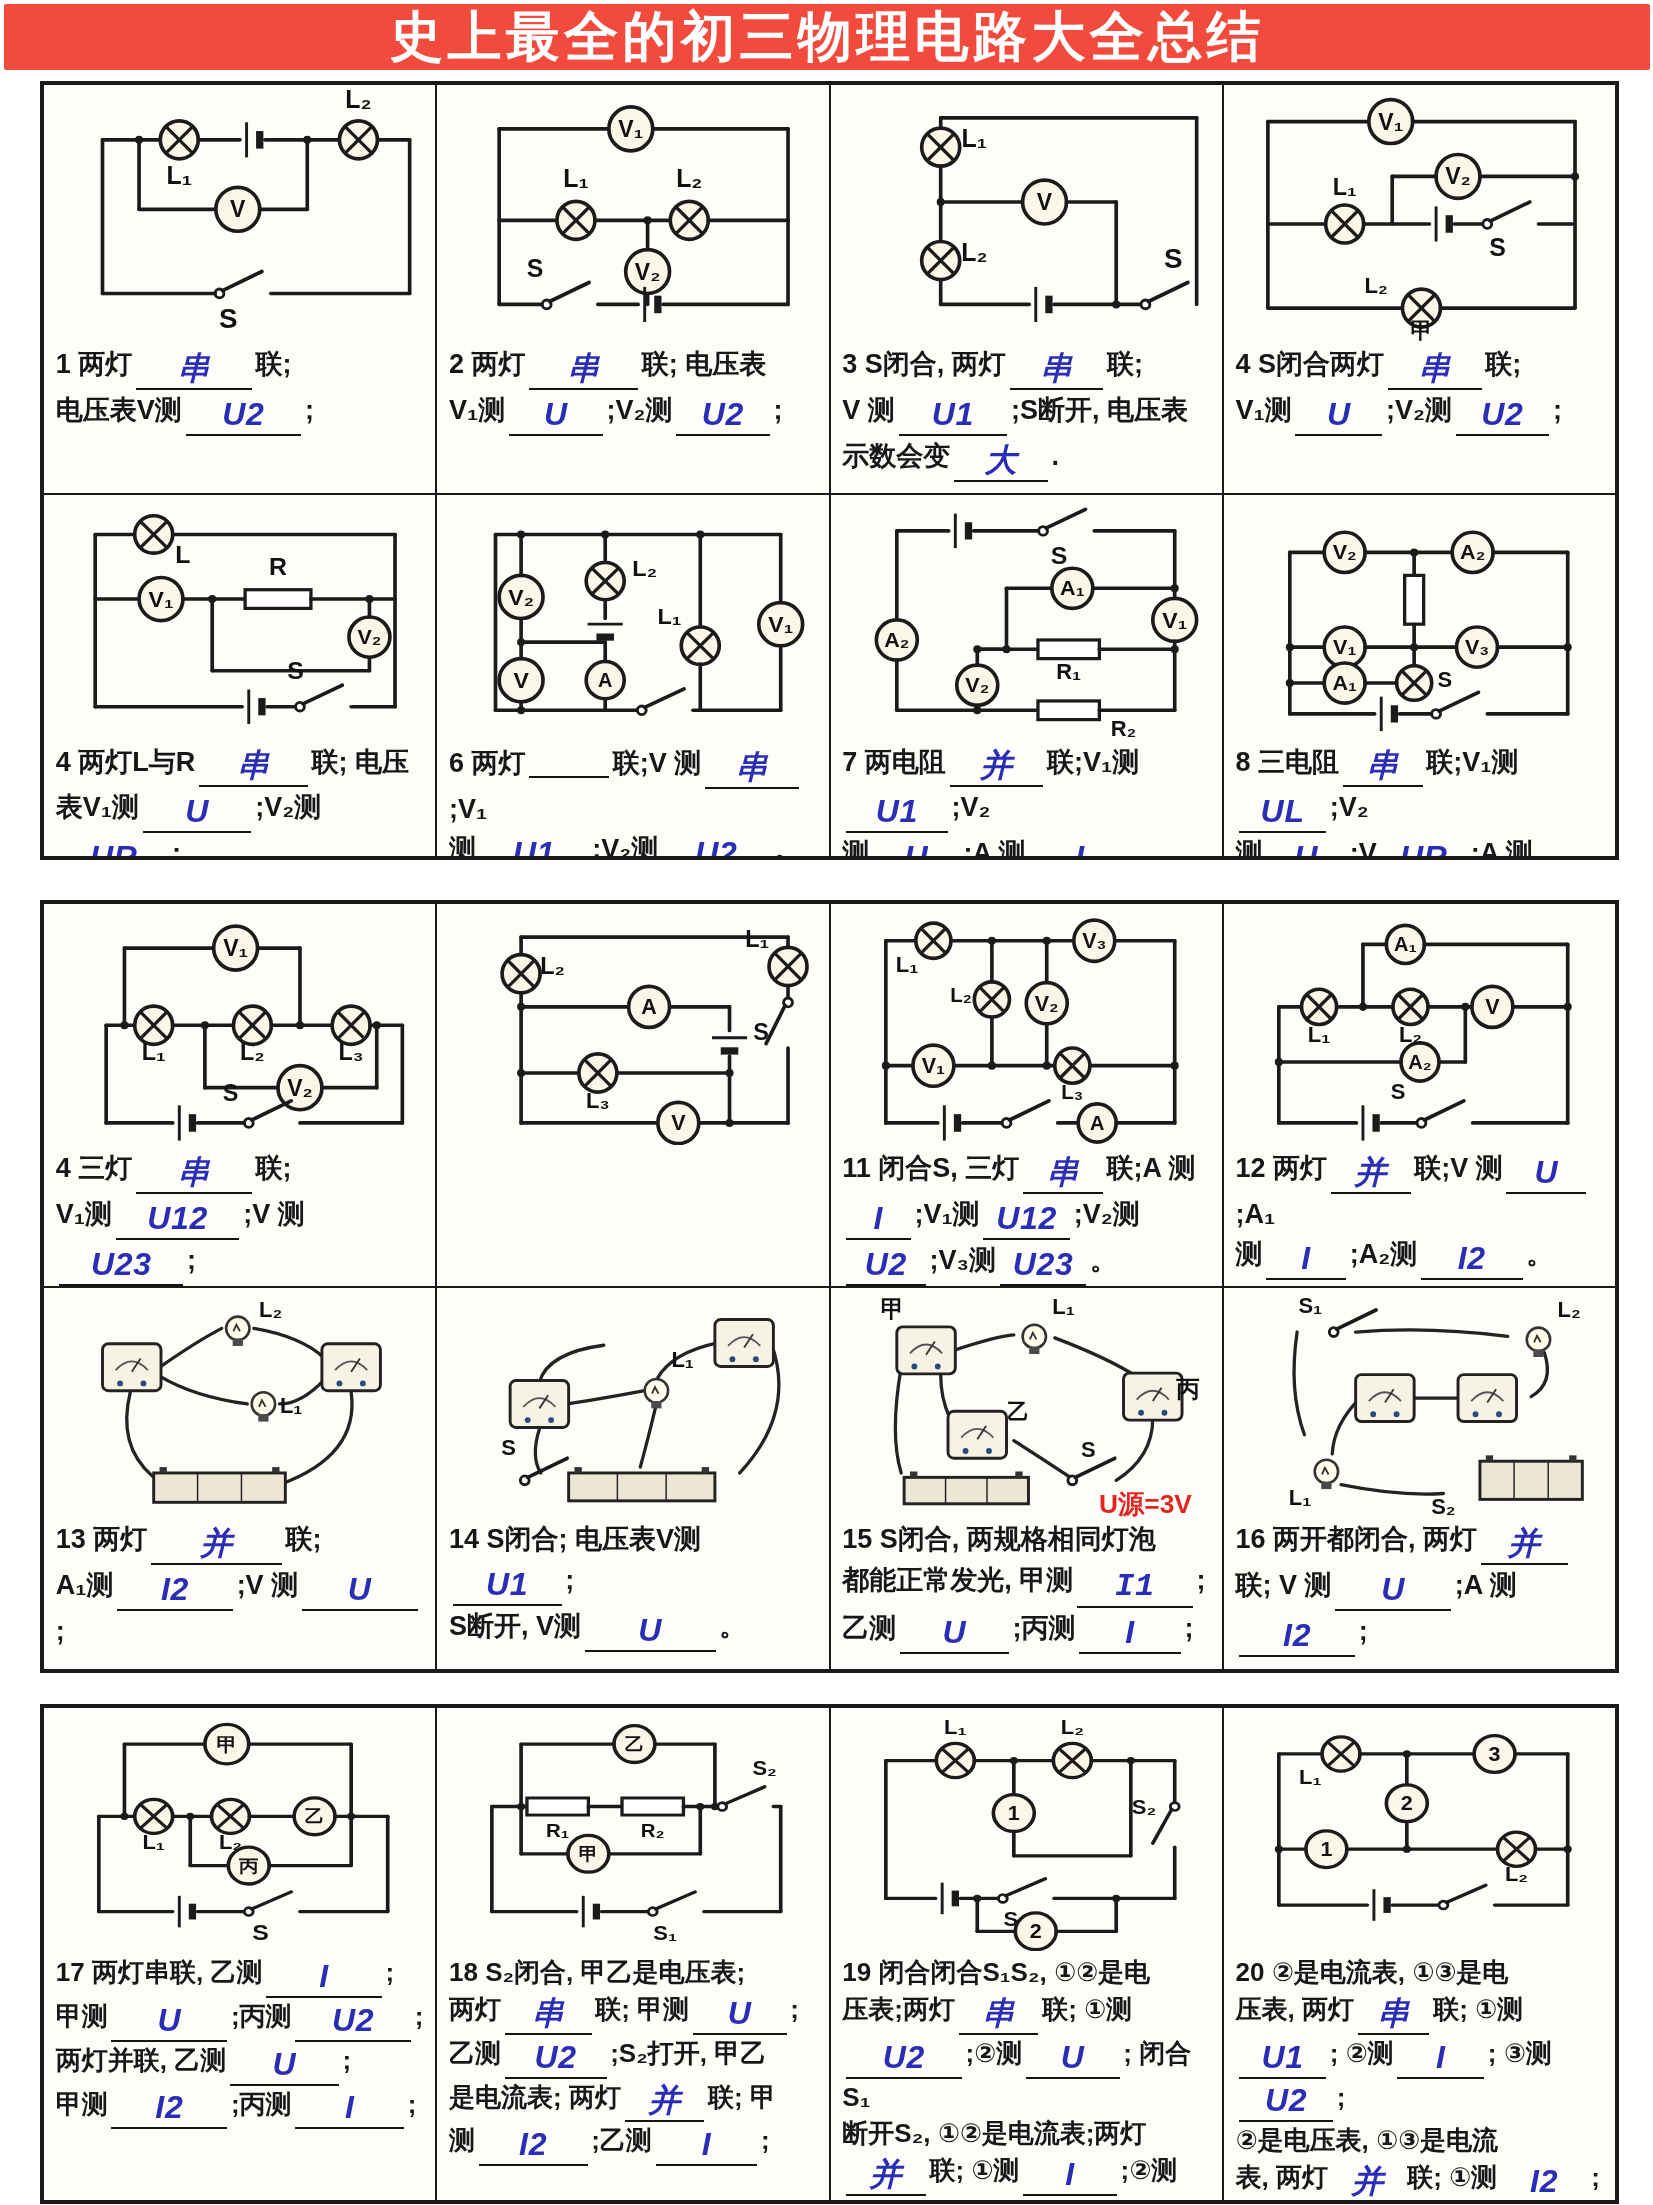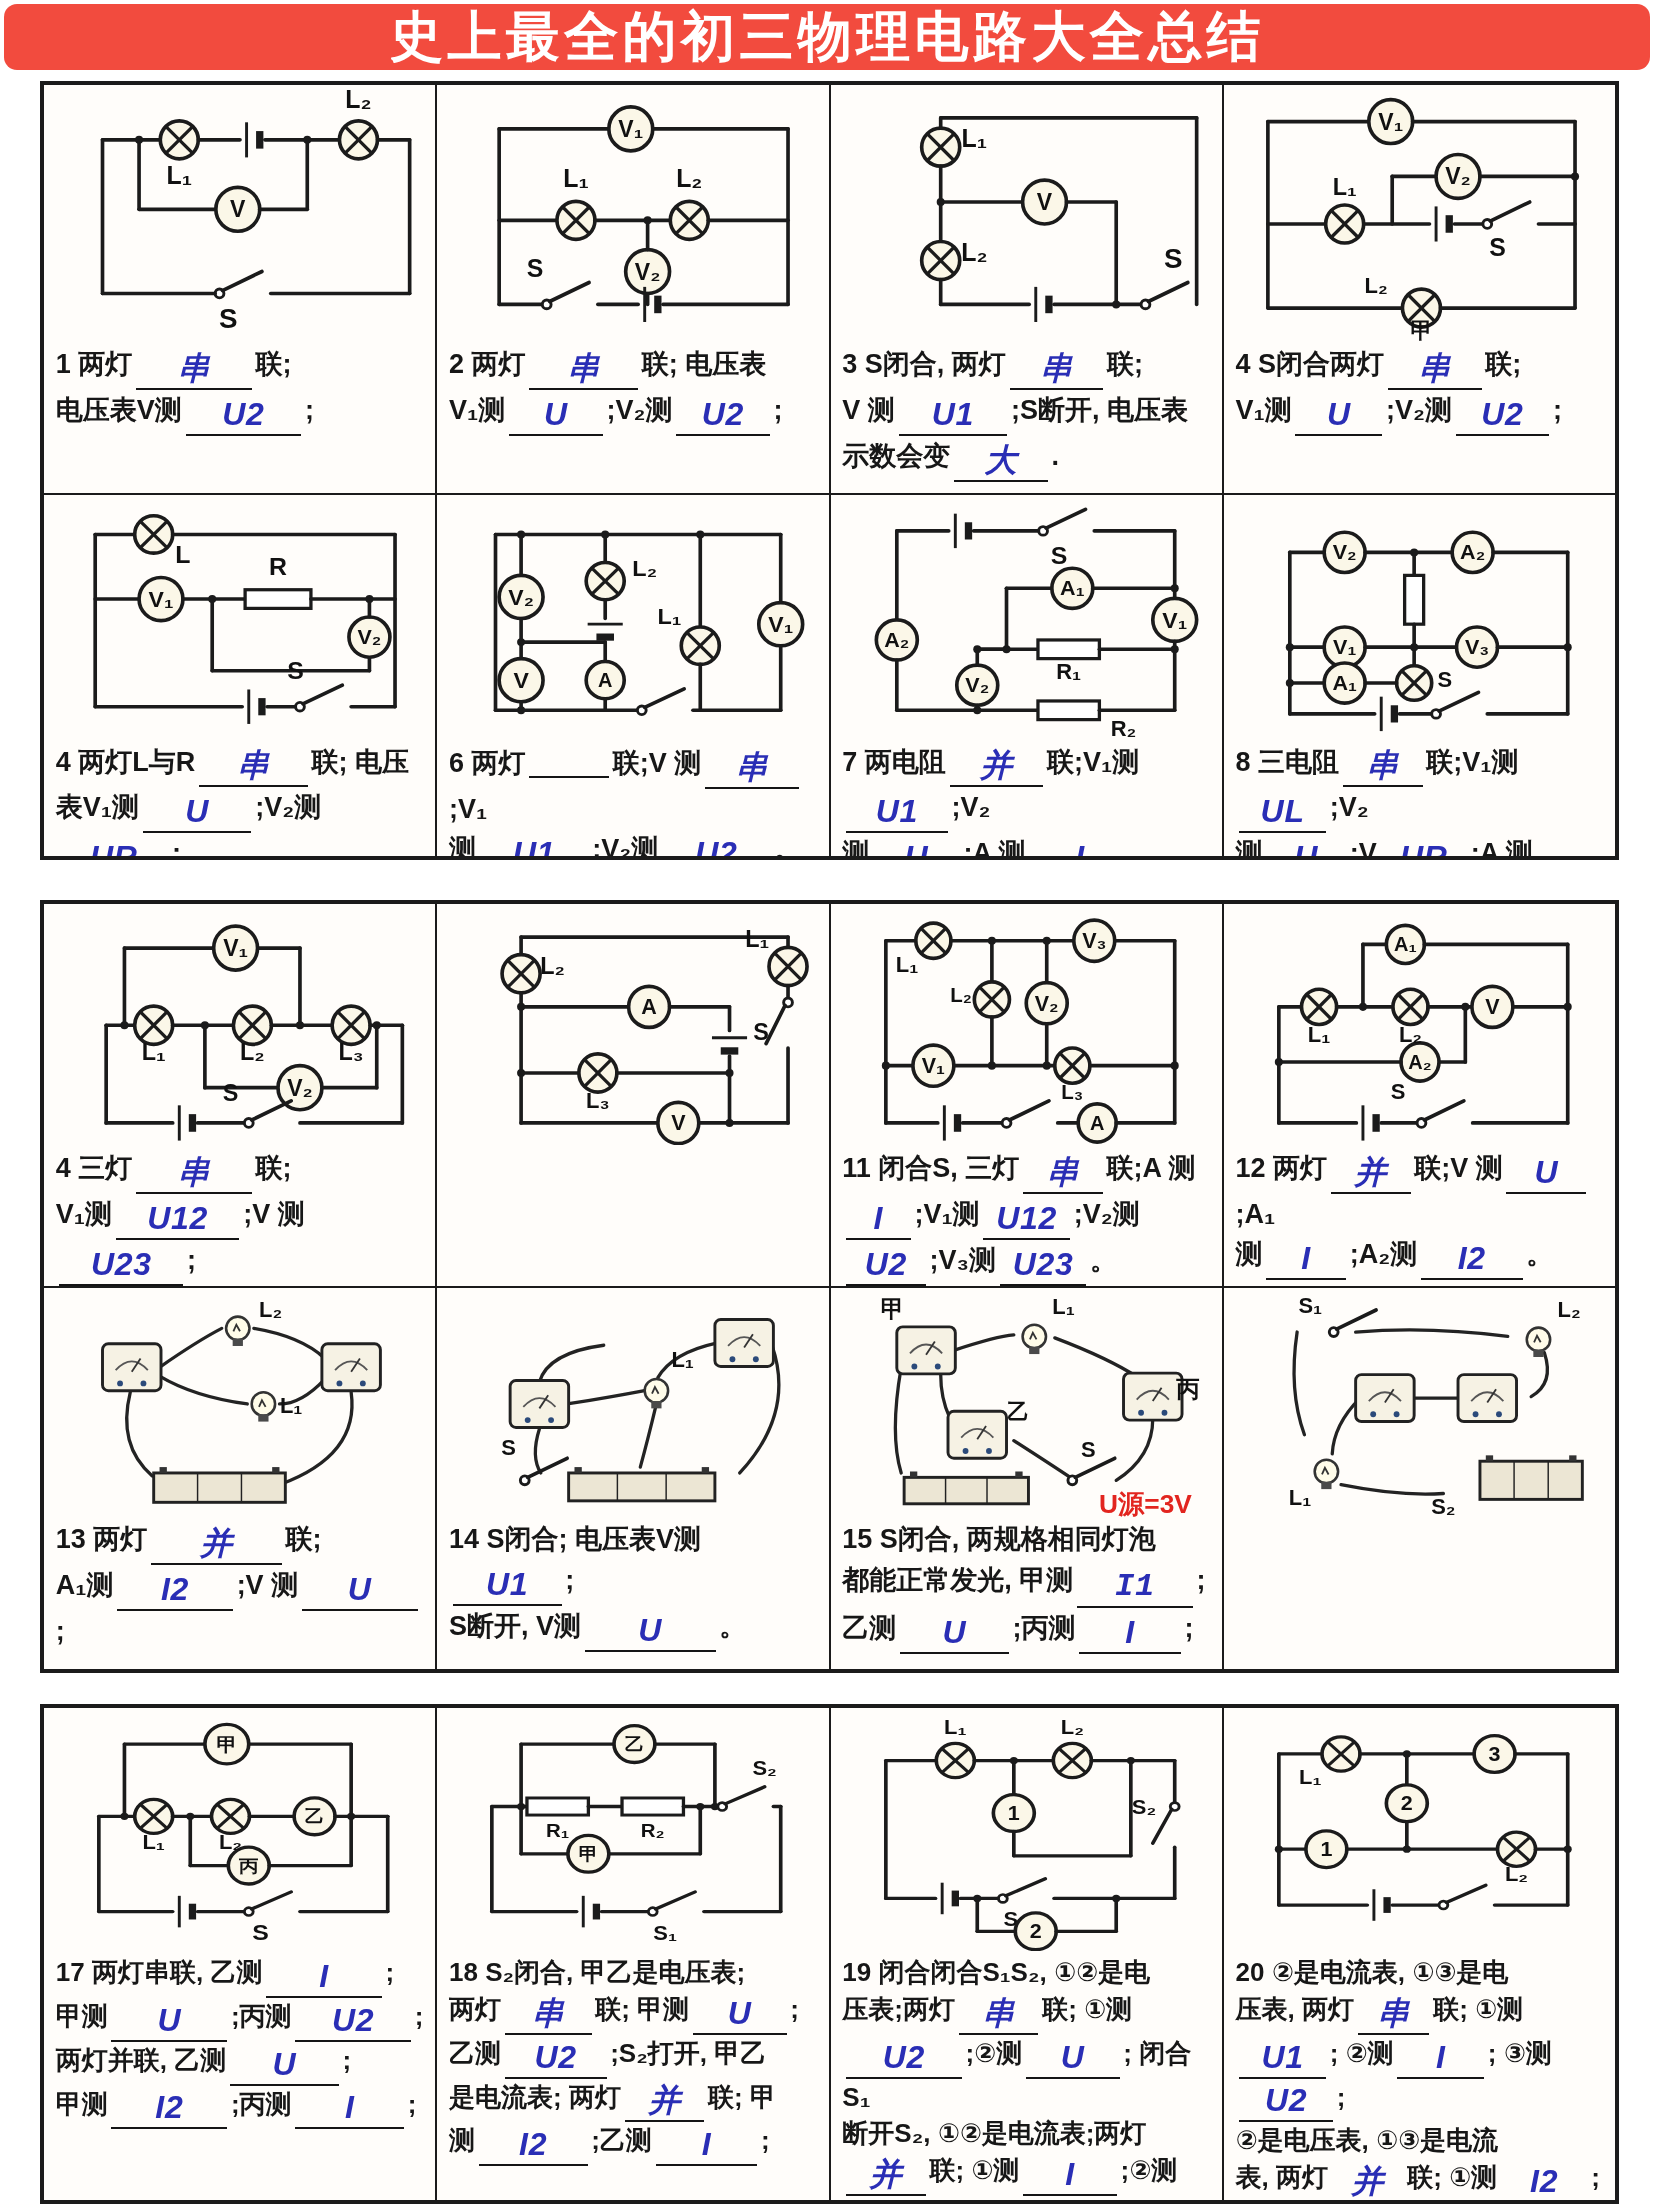--- a/index.html
+++ b/index.html
@@ -1,19 +1,19 @@
 <!DOCTYPE html>
 <html style="font-size:11.8px"><head>
 <meta charset="utf-8">
 <style>
   html,body{margin:0;padding:0;background:#d8d8d8;}
   .page{position:relative;width:1654px;height:2205px;background:#ffffff;overflow:hidden;
         font-family:"Liberation Sans","DejaVu Sans",sans-serif;}
   .banner{position:absolute;left:4.4px;top:4.4px;right:4.4px;height:66px;background:#f24b3e;
-          border-radius:13px;display:flex;align-items:center;justify-content:center;}
+          border-radius:2px;display:flex;align-items:center;justify-content:center;}
   .banner span{color:#ffffff;font-size:54px;font-weight:800;letter-spacing:4.4px;white-space:nowrap;}
   .block{position:absolute;left:40px;width:1573px;border:3.7px solid #1b1b1b;display:grid;
          grid-template-columns:repeat(4,1fr);background:#fffdfa;}
   #blockA{top:81px;height:773px;grid-template-rows:53% 47%;}
   #blockB{top:900px;height:767px;grid-template-rows:50% 50%;}
   #blockC{top:1704px;height:494px;grid-template-rows:100%;}
   .cell{border:1.5px solid #1b1b1b;display:flex;flex-direction:column;overflow:hidden;background:#fffdfa;}
   .cell svg{display:block;width:100%;flex:none;}
   .r1 svg{height:256px}.r2 svg{height:244px}.r3 svg{height:241px}.r4 svg{height:229px}.r5 svg{height:243px}
   .cap{flex:1;padding:2.9px 11.8px 4.4px 11.8px;font-size:27px;font-weight:700;color:#171717;line-height:1.5;}
@@ -867,20 +867,21 @@
             <line x1="396.6666666666667" y1="236" x2="396.6666666666667" y2="288" stroke="#222" stroke-width="2"></line>
             <line x1="443.3333333333333" y1="236" x2="443.3333333333333" y2="288" stroke="#222" stroke-width="2"></line>
             <rect x="358" y="228" width="10" height="8" fill="#333"></rect>
             <rect x="472" y="228" width="10" height="8" fill="#333"></rect>
           </g>
           <text x="118" y="34" text-anchor="middle" font-size="30" font-weight="bold" fill="#111">S₁</text>
           <text x="472" y="40" text-anchor="middle" font-size="30" font-weight="bold" fill="#111">L₂</text>
           <text x="104" y="296" text-anchor="middle" font-size="30" font-weight="bold" fill="#111">L₁</text>
           <text x="300" y="308" text-anchor="middle" font-size="30" font-weight="bold" fill="#111">S₂</text>
         </svg>
+        <div class="cap"><span>16 两开都闭合, 两灯</span><span class="blank" style="min-width: 81px;">并</span><br><span>联; V 测</span><span class="blank" style="min-width: 110px;">U</span><span>;A 测</span><br><span class="blank" style="min-width: 110px;">I2</span><span>;</span></div>
       </div>
     </div>
   <div class="block" id="blockC">
       <div class="cell r5">
         <svg viewBox="0 0 535 370" preserveAspectRatio="none">
           <polyline points="110,55,220,55" fill="none" stroke="#1b1b1b" stroke-width="5" stroke-linecap="round"></polyline>
           <g>
             <circle cx="250" cy="55" r="30" fill="#fbf7e8" stroke="#1b1b1b" stroke-width="5"></circle>
             <text x="250" y="55" text-anchor="middle" dominant-baseline="central" font-size="28.5" font-weight="bold" fill="#111">甲</text>
           </g>

